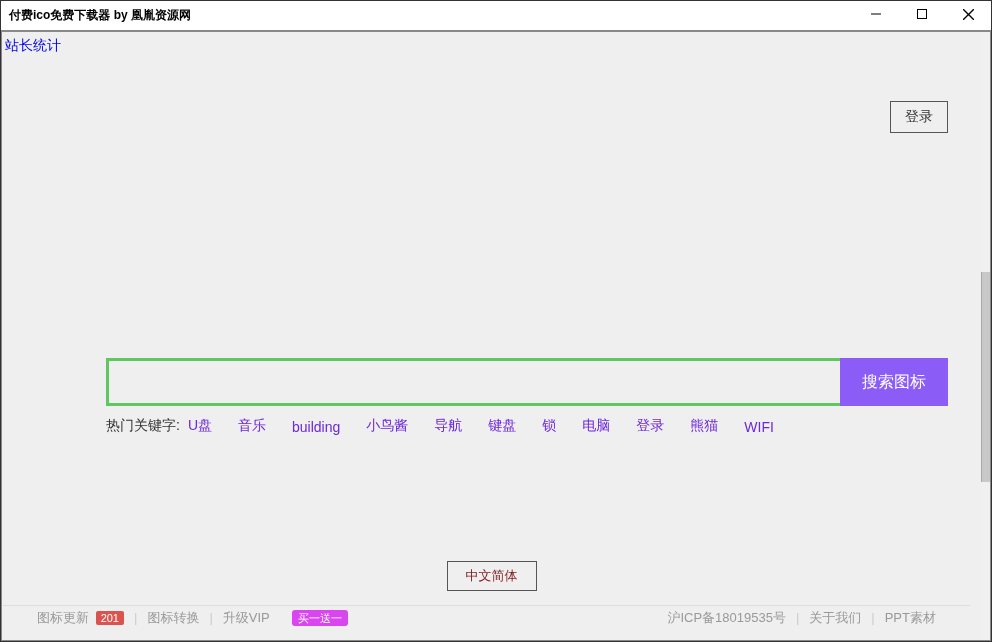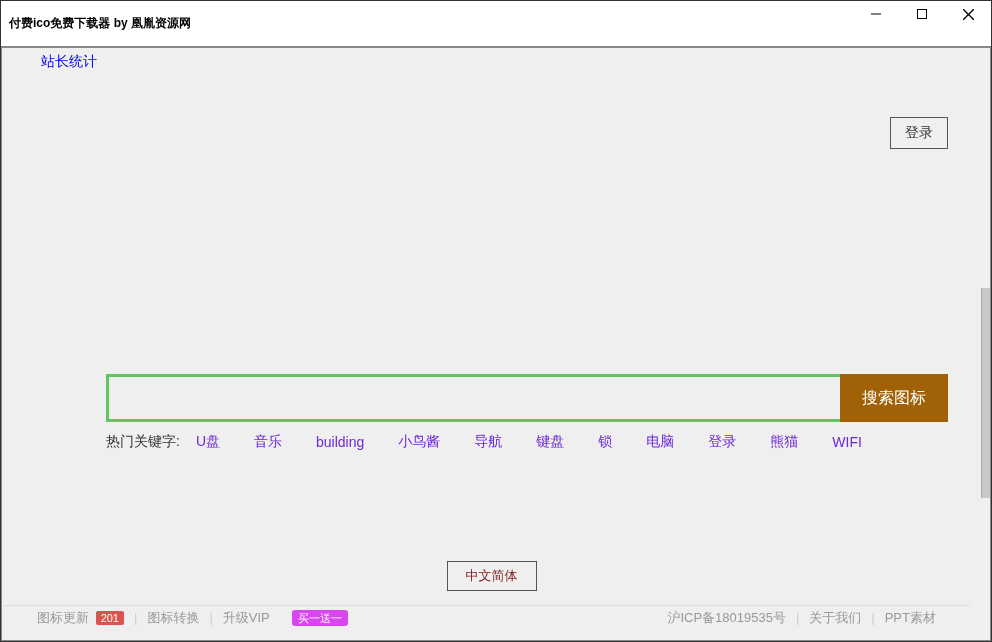--- a/index.html
+++ b/index.html
@@ -14,21 +14,21 @@
     }
     .window {
       width: 992px;
       height: 642px;
       border: 1px solid #333;
       display: flex;
       flex-direction: column;
       background: #fff;
     }
     .titlebar {
-      height: 46px;
+      height: 30px;
       background: #fff;
       display: flex;
       align-items: center;
       padding-left: 8px;
       border-bottom: 1px solid #888;
       position: relative;
     }
     .titlebar-title {
       font-size: 12px;
       font-weight: bold;
@@ -84,21 +84,20 @@
       background: #c8c8c8;
       border-left: 1px solid #aaa;
     }
     .stats-link {
       position: absolute;
       top: 4px;
       left: 2px;
       color: #0000ee;
       font-size: 14px;
       text-decoration: none;
-      margin-left: 36px;
     }
     .login-btn {
       position: absolute;
       top: 68px;
       right: 32px;
       width: 58px;
       height: 32px;
       border: 1px solid #555;
       background: #efefef;
       display: flex;
@@ -127,38 +126,38 @@
       height: 100%;
       border: none;
       outline: none;
       background: transparent;
       padding: 0 10px;
       font-size: 14px;
     }
     .search-btn {
       width: 108px;
       height: 48px;
-      background: #a16207;
+      background: #8b5cf6;
       color: #fff;
       font-size: 16px;
       display: flex;
       align-items: center;
       justify-content: center;
       cursor: pointer;
       border: none;
     }
     .hot-keywords {
       position: absolute;
       top: 384px;
       left: 103px;
       right: 32px;
       display: flex;
-      align-items: center;
-      font-size: 14px;
-      gap: 8px;
+      align-items: flex-end;
+      font-size: 14px;
+      gap: 0;
     }
     .hot-label {
       color: #333;
       margin-right: 8px;
     }
     .hot-link {
       color: #6d28d9;
       text-decoration: none;
       margin-right: 26px;
       cursor: pointer;

